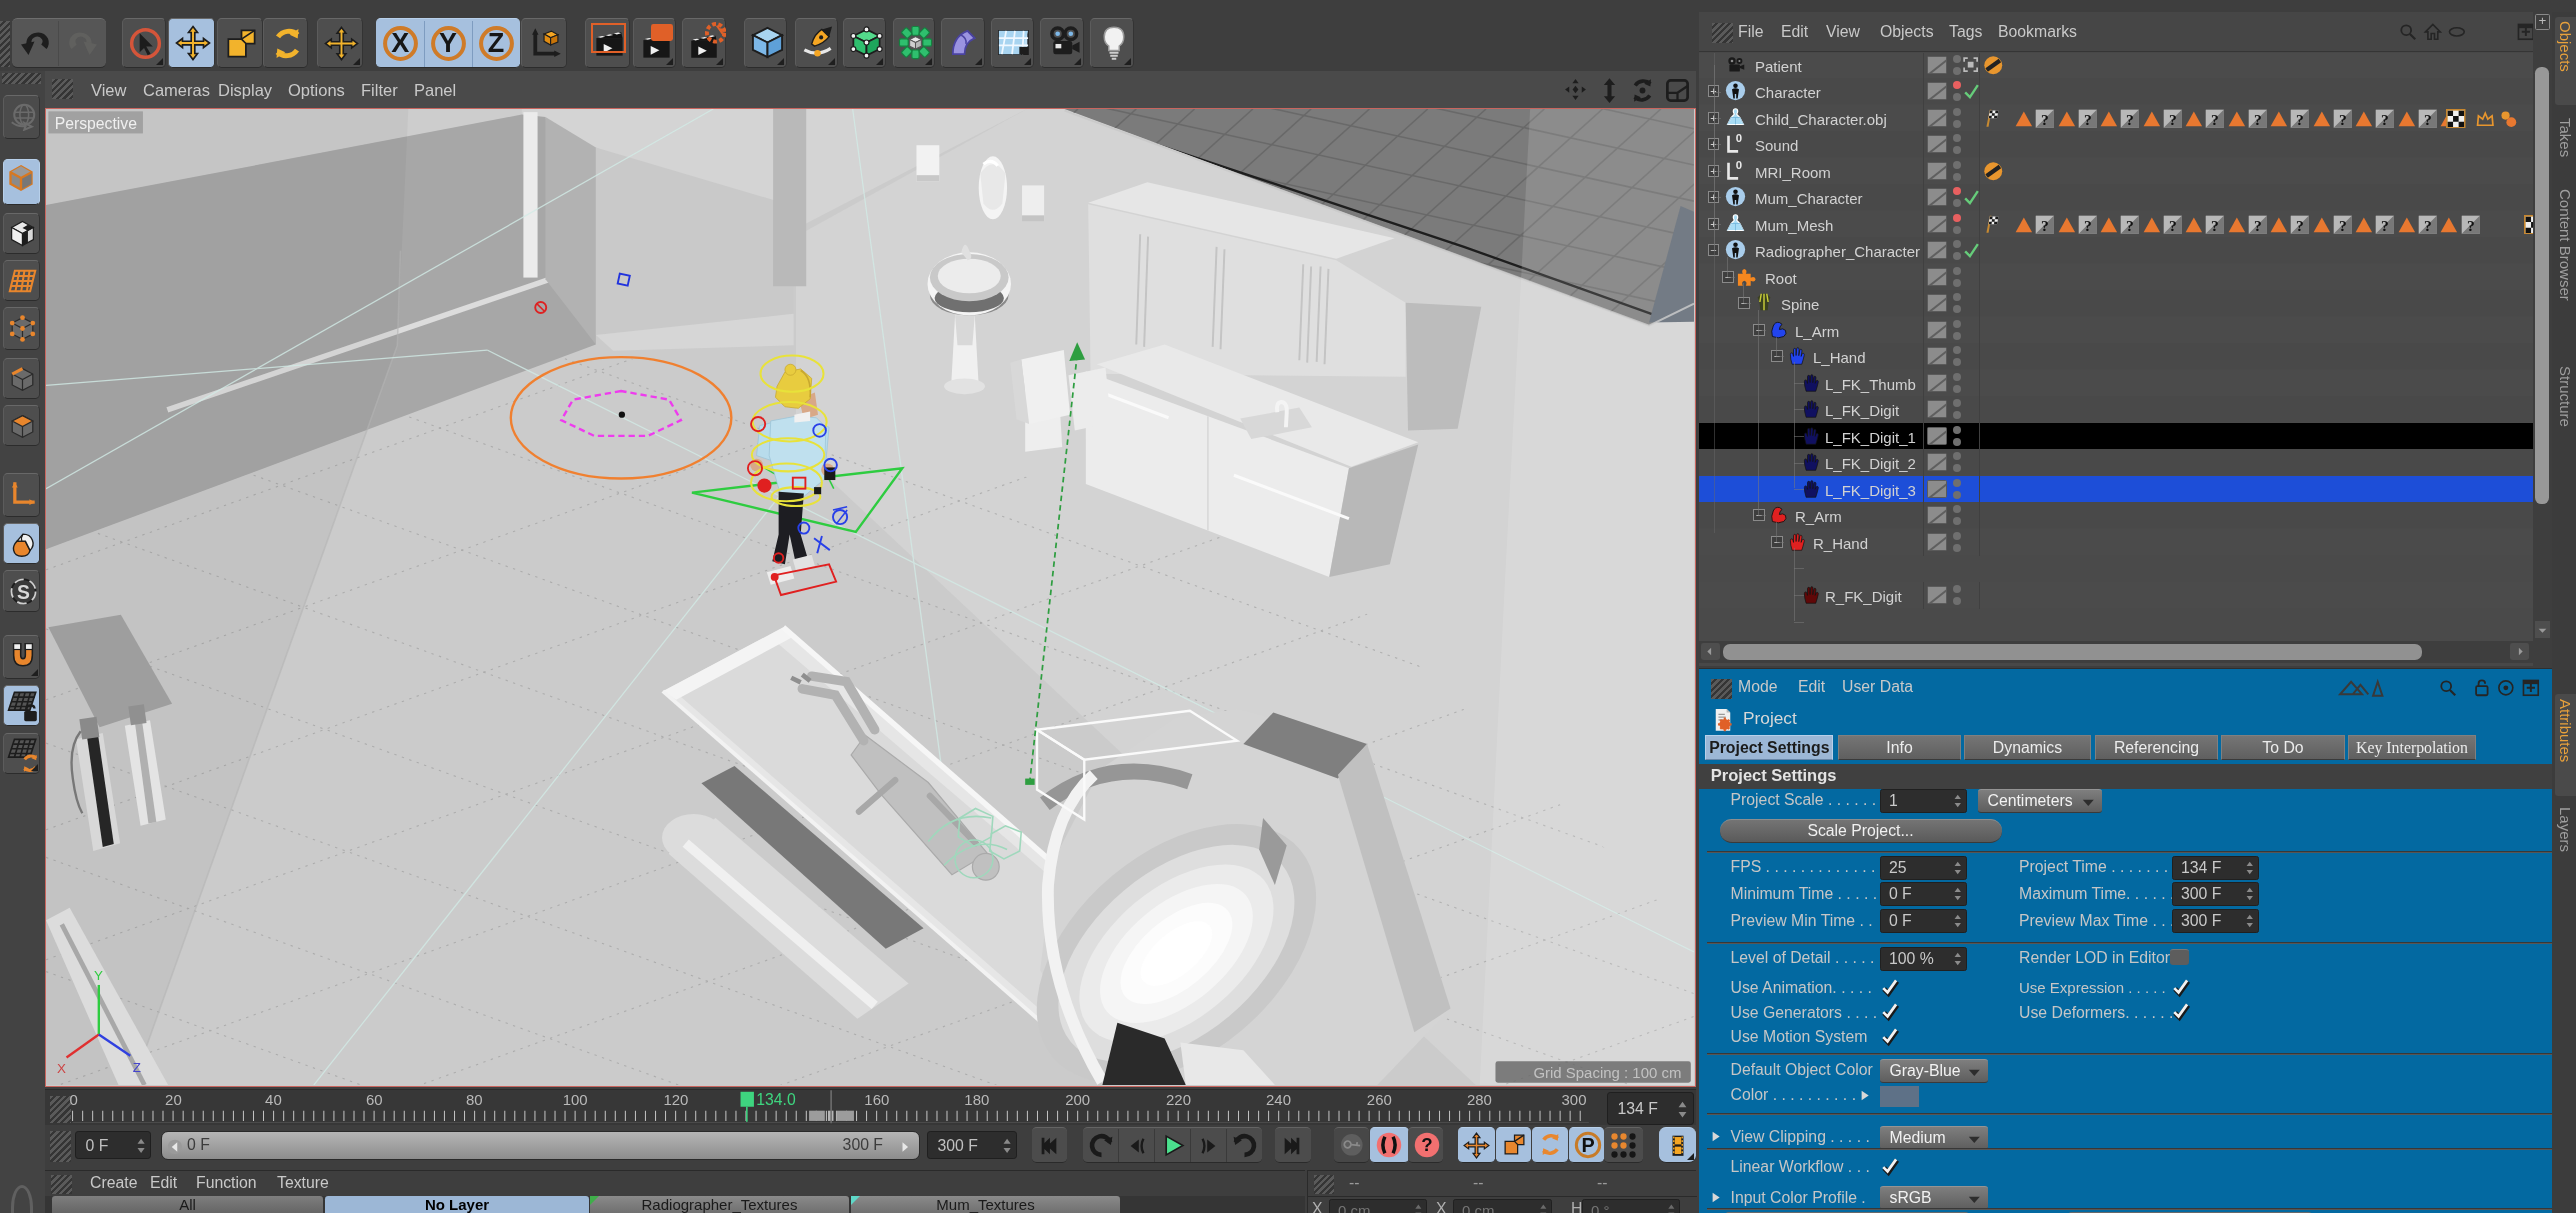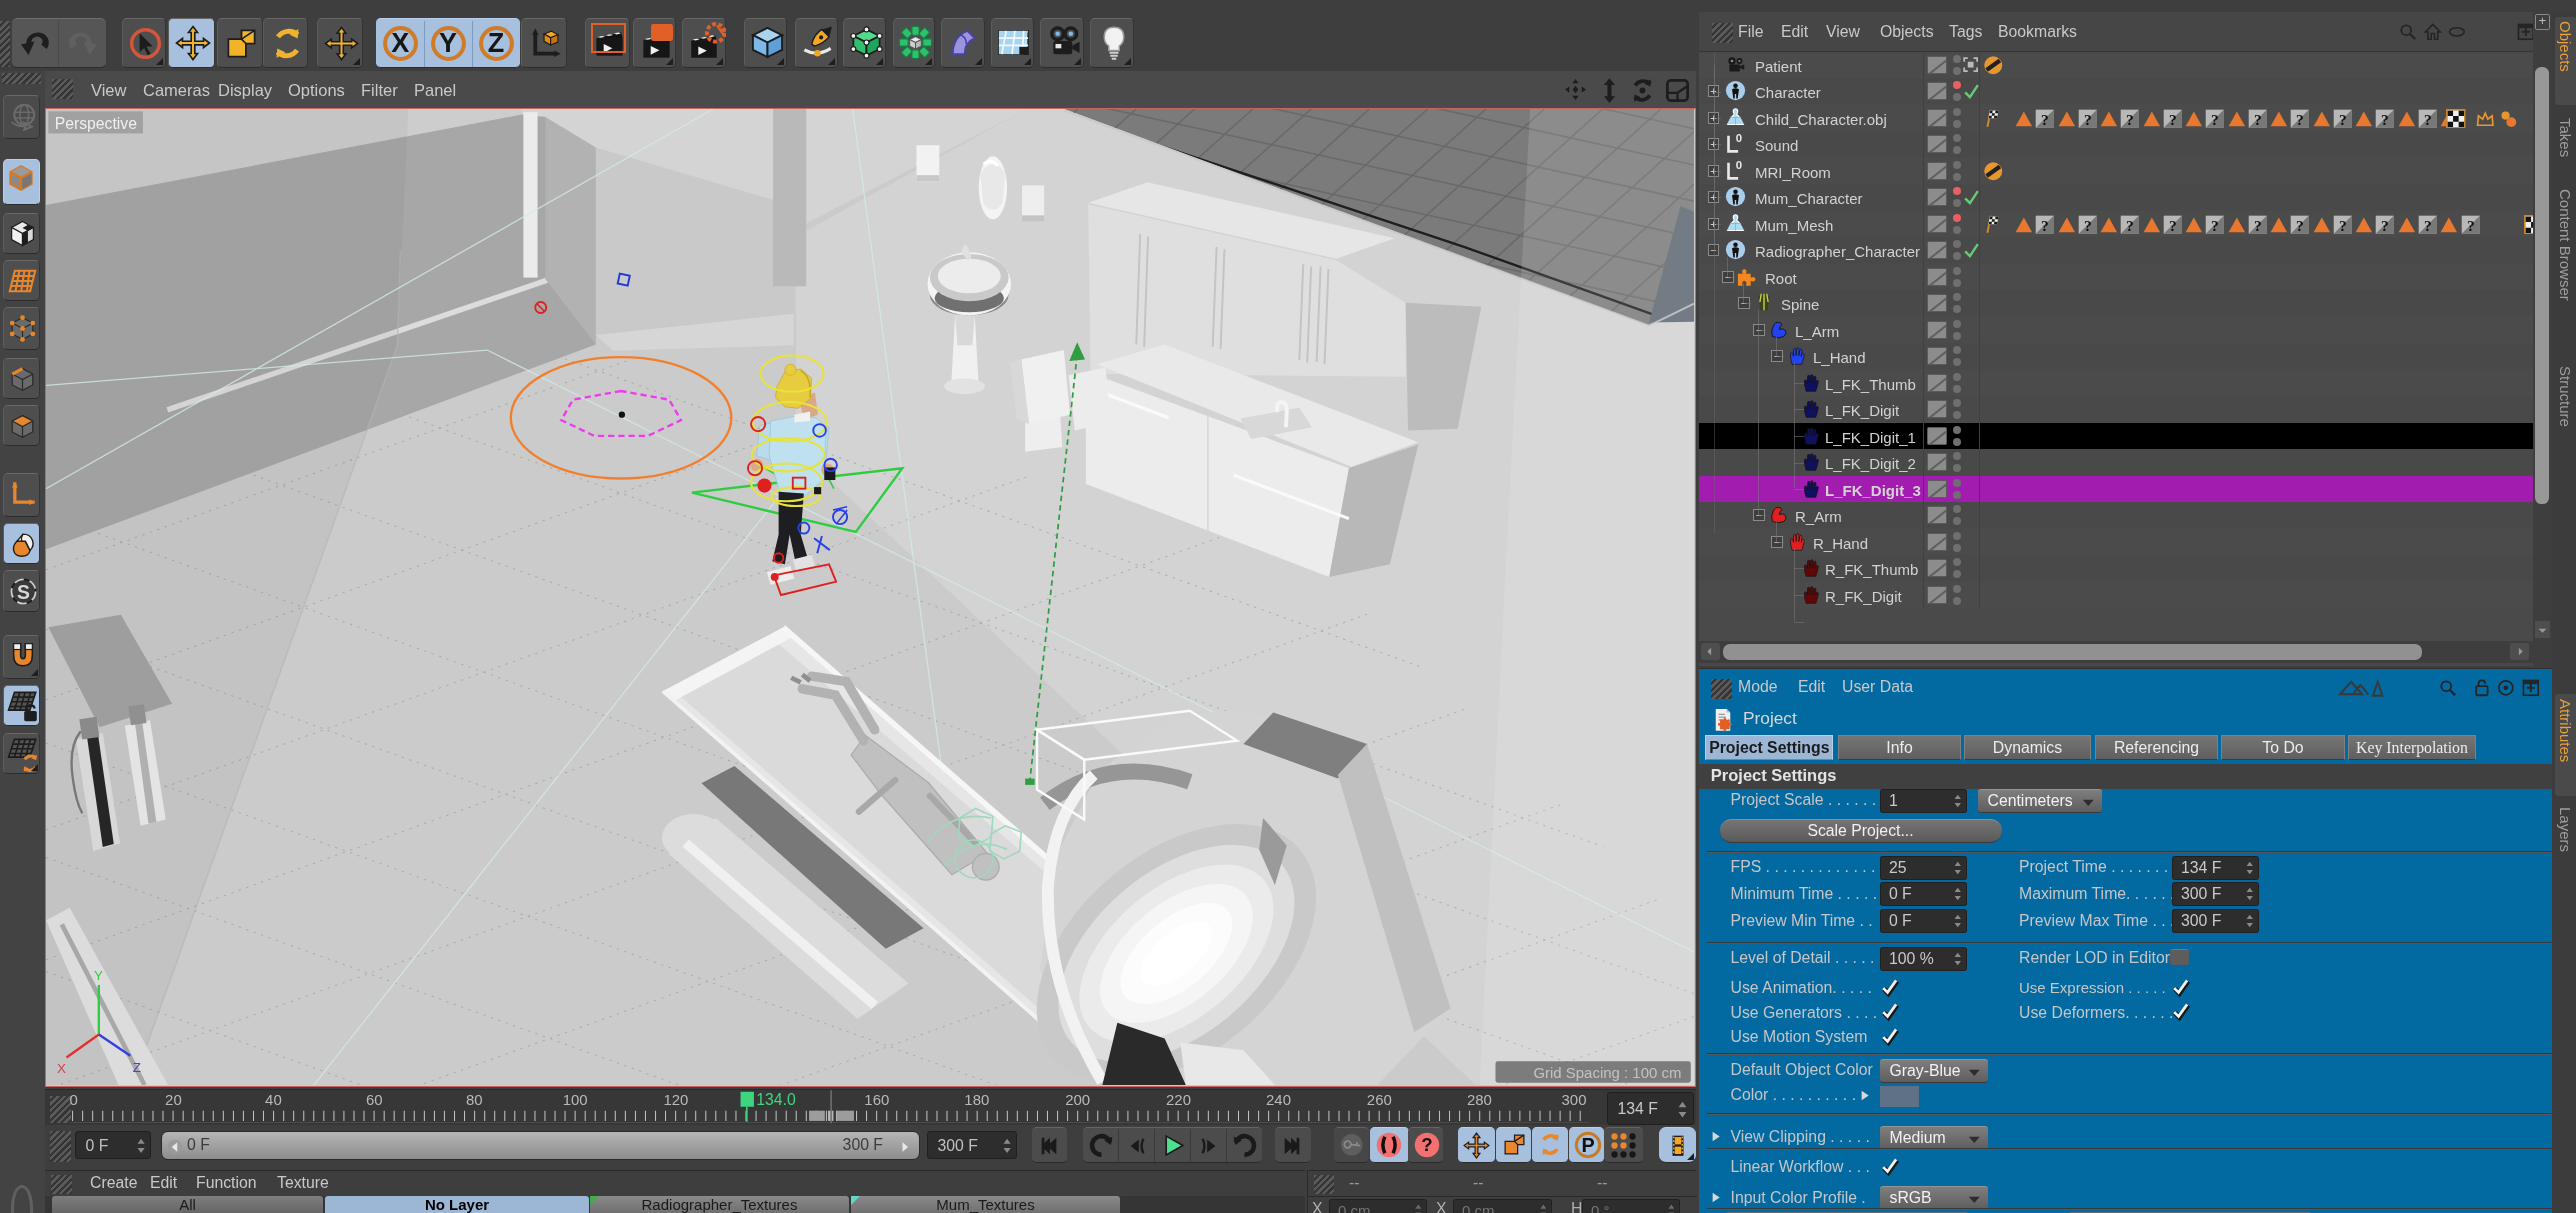--- a/index.html
+++ b/index.html
@@ -1399,21 +1399,21 @@
   <svg class="abs" style="left:101px;top:2.4px;color:#101060" width="21" height="21" viewBox="0 0 27 27">
             <use href="#t-hand"></use>
           </svg>
   <div class="abs" style="left:126px;top:3.9px;font-size:15px;color:#d2d2d2;white-space:nowrap;padding-top:2.4px;">L_FK_Digit_2</div>
   <div class="abs" style="left:228px;top:4.7px;width:19.7px;height:17.3px;background:#8c8c8c;border-radius:1.6px;border:0.8px solid #5a5a5a;overflow:hidden;">
             <div class="abs" style="left:-3.2px;top:7px;width:31.5px;height:2.4px;background:#5f5f5f;transform:rotate(-38deg);"></div>
           </div>
   <div class="abs" style="left:254px;top:3.2px;width:7.9px;height:7.9px;border-radius:50%;background:#6f6f6f;"></div>
   <div class="abs" style="left:254px;top:15px;width:7.9px;height:7.9px;border-radius:50%;background:#6f6f6f;"></div>
   </div>
-  <div class="abs" style="left:0;top:423px;width:834px;height:26.5px;background:#a21caf;font-weight:bold;">
+  <div class="abs" style="left:0;top:423px;width:834px;height:26.5px;background:#1d4ed8;">
   <div class="abs" style="left:224px;top:0;width:0.8px;height:27px;background:#404040;"></div>
   <div class="abs" style="left:280px;top:0;width:0.8px;height:27px;background:#404040;"></div>
   <svg class="abs" style="left:101px;top:2.4px;color:#101060" width="21" height="21" viewBox="0 0 27 27">
             <use href="#t-hand"></use>
           </svg>
   <div class="abs" style="left:126px;top:3.9px;font-size:15px;color:#d2d2d2;white-space:nowrap;padding-top:2.4px;">L_FK_Digit_3</div>
   <div class="abs" style="left:228px;top:4.7px;width:19.7px;height:17.3px;background:#8c8c8c;border-radius:1.6px;border:0.8px solid #5a5a5a;overflow:hidden;">
             <div class="abs" style="left:-3.2px;top:7px;width:31.5px;height:2.4px;background:#5f5f5f;transform:rotate(-38deg);"></div>
           </div>
   <div class="abs" style="left:254px;top:3.2px;width:7.9px;height:7.9px;border-radius:50%;background:#6f6f6f;"></div>
@@ -1434,33 +1434,20 @@
   <div class="abs" style="left:254px;top:15px;width:7.9px;height:7.9px;border-radius:50%;background:#6f6f6f;"></div>
   </div>
   <div class="abs" style="left:0;top:476px;width:834px;height:26.5px;background:#4b4b4b;">
   <div class="abs" style="left:224px;top:0;width:0.8px;height:27px;background:#404040;"></div>
   <div class="abs" style="left:280px;top:0;width:0.8px;height:27px;background:#404040;"></div>
   <div class="abs" style="left:72px;top:7px;width:11.8px;height:11.8px;background:#3e3e3e;border:0.8px solid #8a8a8a;color:#d0d0d0;font-size:11px;line-height:10.2px;text-align:center;">−</div>
   <svg class="abs" style="left:87px;top:2.4px;color:#e02020" width="21" height="21" viewBox="0 0 27 27">
             <use href="#t-hand"></use>
           </svg>
   <div class="abs" style="left:114px;top:3.9px;font-size:15px;color:#d2d2d2;white-space:nowrap;padding-top:2.4px;">R_Hand</div>
-  <div class="abs" style="left:228px;top:4.7px;width:19.7px;height:17.3px;background:#8c8c8c;border-radius:1.6px;border:0.8px solid #5a5a5a;overflow:hidden;">
-            <div class="abs" style="left:-3.2px;top:7px;width:31.5px;height:2.4px;background:#5f5f5f;transform:rotate(-38deg);"></div>
-          </div>
-  <div class="abs" style="left:254px;top:3.2px;width:7.9px;height:7.9px;border-radius:50%;background:#6f6f6f;"></div>
-  <div class="abs" style="left:254px;top:15px;width:7.9px;height:7.9px;border-radius:50%;background:#6f6f6f;"></div>
-  </div>
-  <div class="abs" style="left:0;top:502px;width:834px;height:26.5px;background:#494949;">
-  <div class="abs" style="left:224px;top:0;width:0.8px;height:27px;background:#404040;"></div>
-  <div class="abs" style="left:280px;top:0;width:0.8px;height:27px;background:#404040;"></div>
-  <svg class="abs" style="left:101px;top:2.4px;color:#600808" width="21" height="21" viewBox="0 0 27 27">
-            <use href="#t-hand"></use>
-          </svg>
-  <div class="abs" style="left:126px;top:3.9px;font-size:15px;color:#d2d2d2;white-space:nowrap;padding-top:2.4px;">R_FK_Thumb</div>
   <div class="abs" style="left:228px;top:4.7px;width:19.7px;height:17.3px;background:#8c8c8c;border-radius:1.6px;border:0.8px solid #5a5a5a;overflow:hidden;">
             <div class="abs" style="left:-3.2px;top:7px;width:31.5px;height:2.4px;background:#5f5f5f;transform:rotate(-38deg);"></div>
           </div>
   <div class="abs" style="left:254px;top:3.2px;width:7.9px;height:7.9px;border-radius:50%;background:#6f6f6f;"></div>
   <div class="abs" style="left:254px;top:15px;width:7.9px;height:7.9px;border-radius:50%;background:#6f6f6f;"></div>
   </div>
   <div class="abs" style="left:0;top:529px;width:834px;height:26.5px;background:#4b4b4b;">
   <div class="abs" style="left:224px;top:0;width:0.8px;height:27px;background:#404040;"></div>
   <div class="abs" style="left:280px;top:0;width:0.8px;height:27px;background:#404040;"></div>
   <svg class="abs" style="left:101px;top:2.4px;color:#600808" width="21" height="21" viewBox="0 0 27 27">

